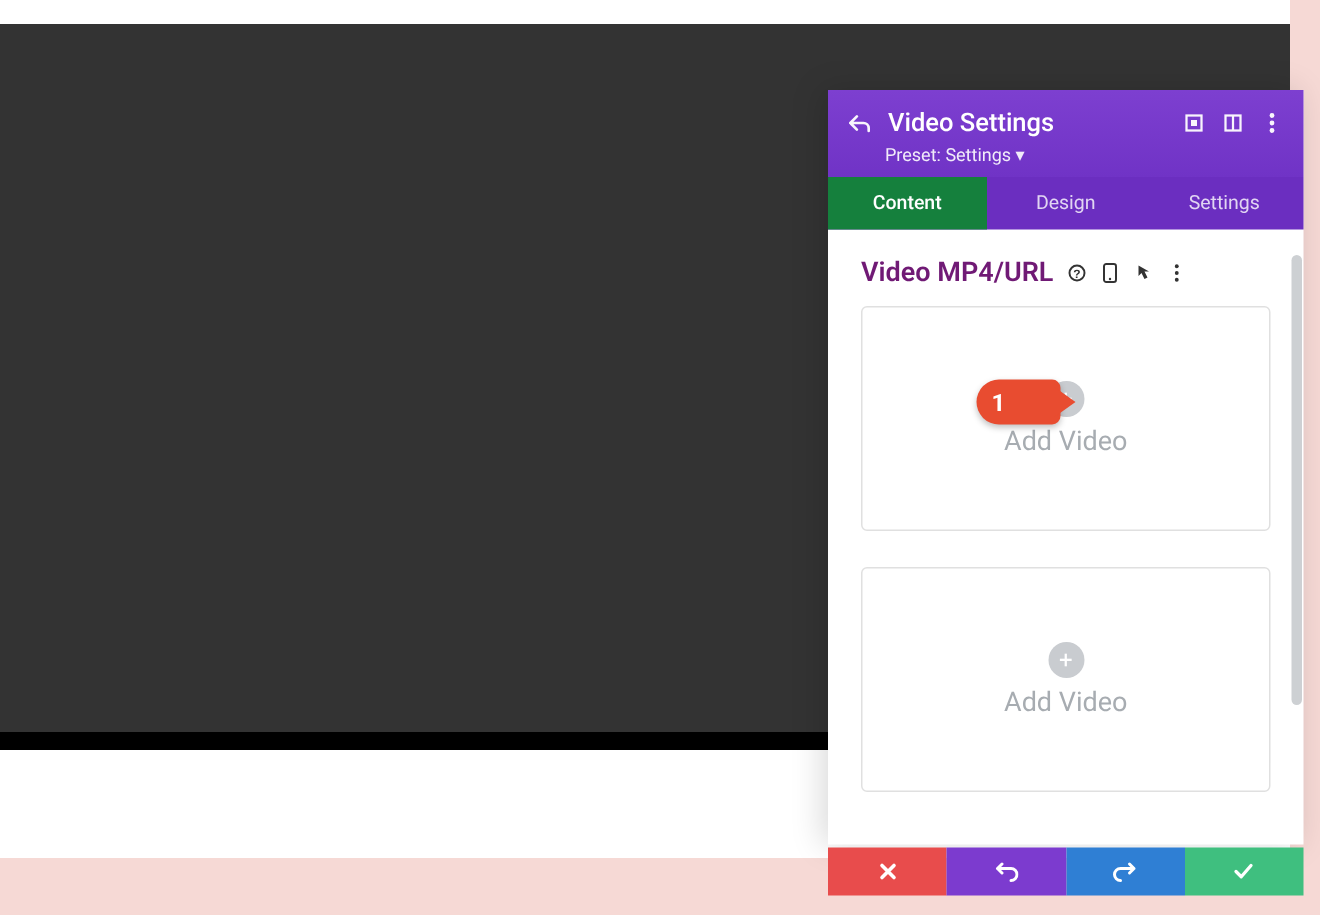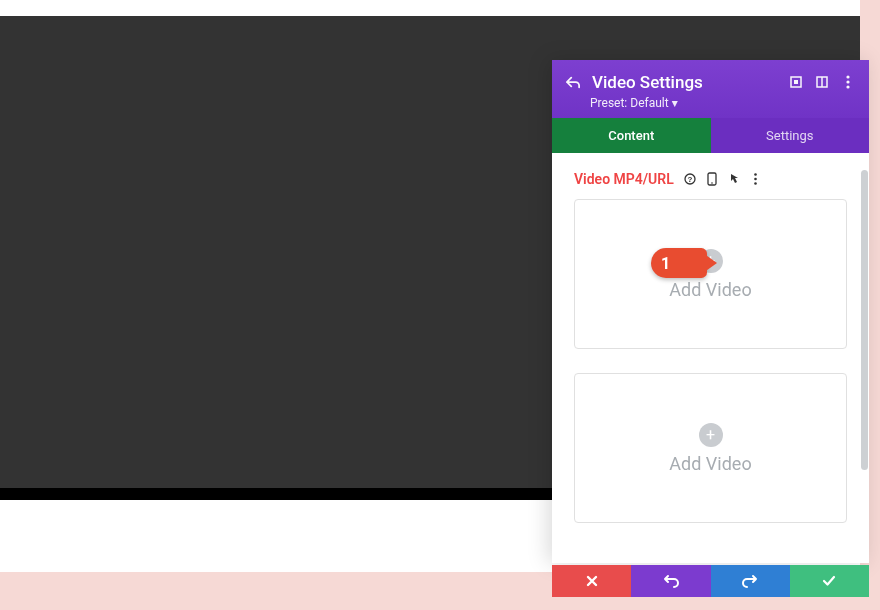--- a/index.html
+++ b/index.html
@@ -12,21 +12,21 @@
   .panel-header{background:#7c3bcf;background:linear-gradient(#7d3fd0,#7033c6);color:#fff;padding:12px 14px 8px 14px;}
   .panel-header-row1{display:flex;align-items:center;gap:12px;}
   .title{font-size:17px;font-weight:500;flex:1;}
   .hdr-icon{width:14px;height:14px;display:flex;align-items:center;justify-content:center;opacity:.95;cursor:pointer;}
   .preset{font-size:12px;opacity:.9;margin-top:4px;margin-left:24px;cursor:pointer;}
   .tabs{display:flex;background:#6b2ec0;}
   .tab{flex:1;text-align:center;color:#fff;font-size:13px;padding:10px 0;cursor:pointer;opacity:.8;}
   .tab.active{background:#15803d;opacity:1;font-weight:500;}
   .panel-body{flex:1;overflow-y:auto;padding:18px 22px 0 22px;position:relative;}
   .field-label-row{display:flex;align-items:center;gap:10px;margin-bottom:12px;}
-  .field-label{font-size:14px;color:#ef4444;font-weight:600;}
+  .field-label{font-size:18px;color:#701a75;font-weight:600;}
   .mini-icon{width:12px;height:12px;color:#333;display:flex;align-items:center;justify-content:center;cursor:pointer;}
   .dropzone{border:1px solid #e0e0e0;border-radius:4px;height:148px;display:flex;flex-direction:column;align-items:center;justify-content:center;gap:6px;cursor:pointer;margin-bottom:24px;position:relative;}
   .add-circle{width:24px;height:24px;border-radius:50%;background:#c9ccd0;color:#fff;display:flex;align-items:center;justify-content:center;font-size:16px;line-height:1;}
   .add-label{font-size:18px;color:#a7acb1;}
   
   .annot{position:absolute;left:76px;top:48px;pointer-events:none;}
   .annot-body{width:46px;height:30px;background:#e84c30;border-radius:16px 6px 6px 16px;position:relative;display:flex;align-items:center;padding-left:10px;color:#fff;font-weight:700;font-size:16px;box-shadow:0 2px 4px rgba(0,0,0,.25);}
   .annot-body::after{content:"";position:absolute;right:-10px;top:50%;transform:translateY(-50%);border-left:14px solid #e84c30;border-top:10px solid transparent;border-bottom:10px solid transparent;}
   
   .actionbar{position:absolute;left:552px;top:565px;width:317px;height:32px;display:flex;}
@@ -67,25 +67,26 @@
             </svg>
         </span>
         <span class="hdr-icon">
           <svg width="4" height="14" viewBox="0 0 4 14">
               <circle cx="2" cy="2" r="1.6" fill="#fff"></circle>
               <circle cx="2" cy="7" r="1.6" fill="#fff"></circle>
               <circle cx="2" cy="12" r="1.6" fill="#fff"></circle>
             </svg>
         </span>
       </div>
-      <div class="preset">Preset: Default ▾</div>
+      <div class="preset">Preset: Settings ▾</div>
     </div>
 
     <div class="tabs">
       <div class="tab active">Content</div>
+      <div class="tab">Design</div>
       <div class="tab">Settings</div>
     </div>
 
     <div class="panel-body">
 
       <div class="field-label-row">
         <span class="field-label">Video MP4/URL</span>
         <span class="mini-icon">
           <svg width="12" height="12" viewBox="0 0 12 12">
               <circle cx="6" cy="6" r="5" stroke="#333" stroke-width="1.3" fill="none"></circle>

